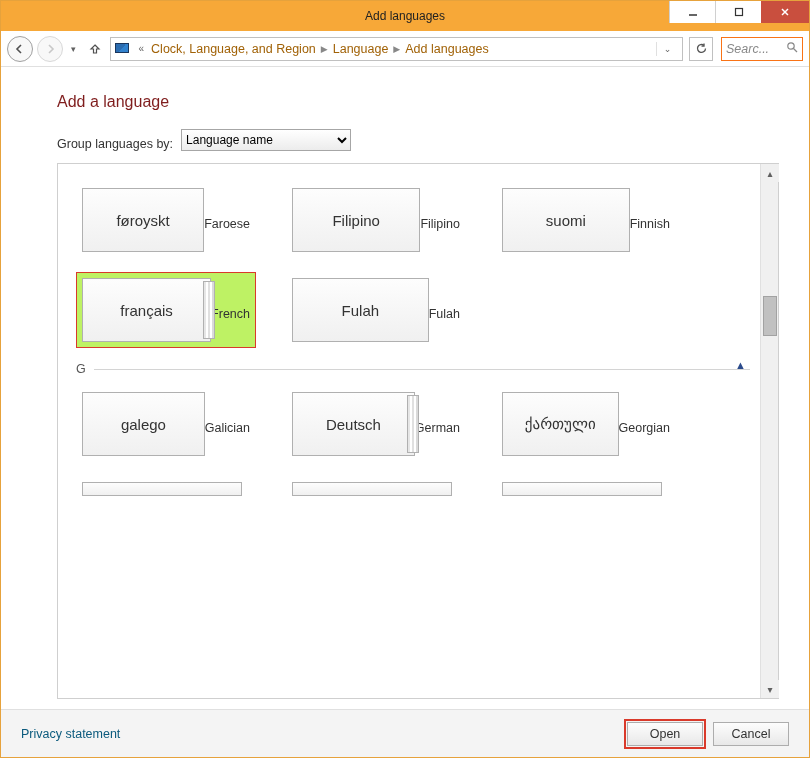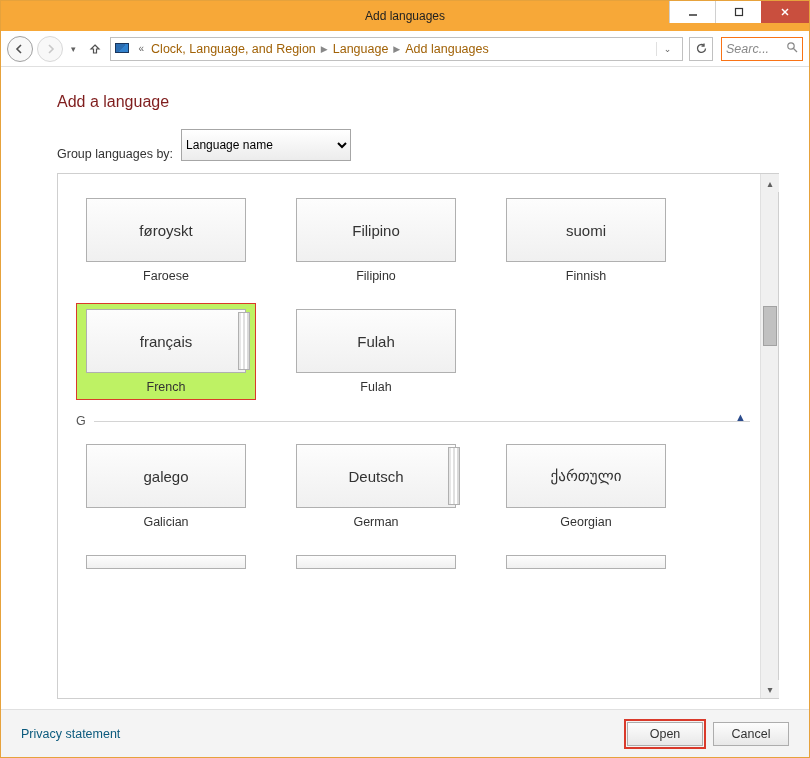--- a/index.html
+++ b/index.html
@@ -25,31 +25,31 @@
   .bc-back { color:#666; padding:0 4px; font-size:10px;}
   .bc-end-drop { width:22px; border-left:1px solid #e0e0e0; text-align:center; color:#666; font-size:9px; padding:2px 0;}
   .refresh-btn { width:24px; height:24px; border:1px solid #c0c0c0; display:flex; align-items:center; justify-content:center; margin-left:2px; color:#555;}
   .search-box { width:82px; height:24px; border:1px solid #f97316; margin-left:4px; display:flex; align-items:center; padding:0 4px; color:#888; font-style:italic;}
   .search-box .mag { margin-left:auto; color:#888; font-style:normal;}
 
   .content { flex:1; padding:26px 30px 10px 56px; overflow:hidden; display:flex; flex-direction:column;}
   .heading { color:#7f1d1d; font-size:16px; font-weight:400; margin-bottom:18px;}
   .hint { color:#333; margin-bottom:18px;}
   .group-row { display:flex; align-items:flex-end; gap:8px; margin-bottom:12px;}
-  select.group-select { width:170px; height:32px; border:1px solid #a6a6a6; background:linear-gradient(#fff,#ececec); font-family:inherit; font-size:12px;}
+  select.group-select { width:170px; height:22px; border:1px solid #a6a6a6; background:linear-gradient(#fff,#ececec); font-family:inherit; font-size:12px;}
 
   .list-frame { border:1px solid #cfcfcf; flex:1; position:relative; display:flex; min-height:0;}
   .list-body { flex:1; overflow:hidden; padding:18px 10px 0 18px; position:relative;}
   .scroll-col { width:18px; background:#f0f0f0; border-left:1px solid #e0e0e0; position:relative;}
   .scroll-up, .scroll-down { position:absolute; left:0; width:18px; height:18px; background:#f0f0f0; color:#606060; display:flex; align-items:center; justify-content:center; font-size:10px;}
   .scroll-up{ top:0;} .scroll-down{ bottom:0;}
   .scroll-thumb { position:absolute; left:2px; width:14px; top:132px; height:40px; background:#c1c1c1; border:1px solid #a2a2a2;}
 
   .lang-row { display:flex; gap:30px; margin-bottom:14px;}
-  .lang-item { width:180px; display:flex; flex-direction:column; align-items:center; padding:6px 6px 6px 6px;text-align:right;}
+  .lang-item { width:180px; display:flex; align-items:center; padding:6px 6px 6px 6px;text-align:right;}
   .lang-item.selected { background:#bef264; border:1px solid #7fc7ed; padding:5px 5px 5px 5px;}
   .lang-item.highlight-red { outline:1px solid #d93a2b; outline-offset:-1px;}
   .tile { width:160px; height:64px; border:1px solid #b0b0b0; background:linear-gradient(#fdfdfd,#f0f0f0); display:flex; align-items:center; justify-content:center; font-size:15px; color:#333; position:relative;}
   .tile.multi::after { content:""; position:absolute; right:-5px; top:2px; bottom:2px; width:10px; background:linear-gradient(90deg,#e6e6e6 0 2px,#fff 2px 4px,#e0e0e0 4px 6px,#fff 6px 8px,#dadada 8px 10px); border:1px solid #b0b0b0;}
   .lang-label { margin-top:7px; color:#333;}
 
   .section-sep { display:flex; align-items:center; margin:6px 0 10px 0; position:relative;}
   .section-sep .letter { color:#555; padding-right:8px;}
   .section-sep .line { flex:1; height:1px; background:#d4d4d4;}
   .section-sep .caret { position:absolute; right:4px; top:-3px; color:#2b4b8c; font-size:11px;}

